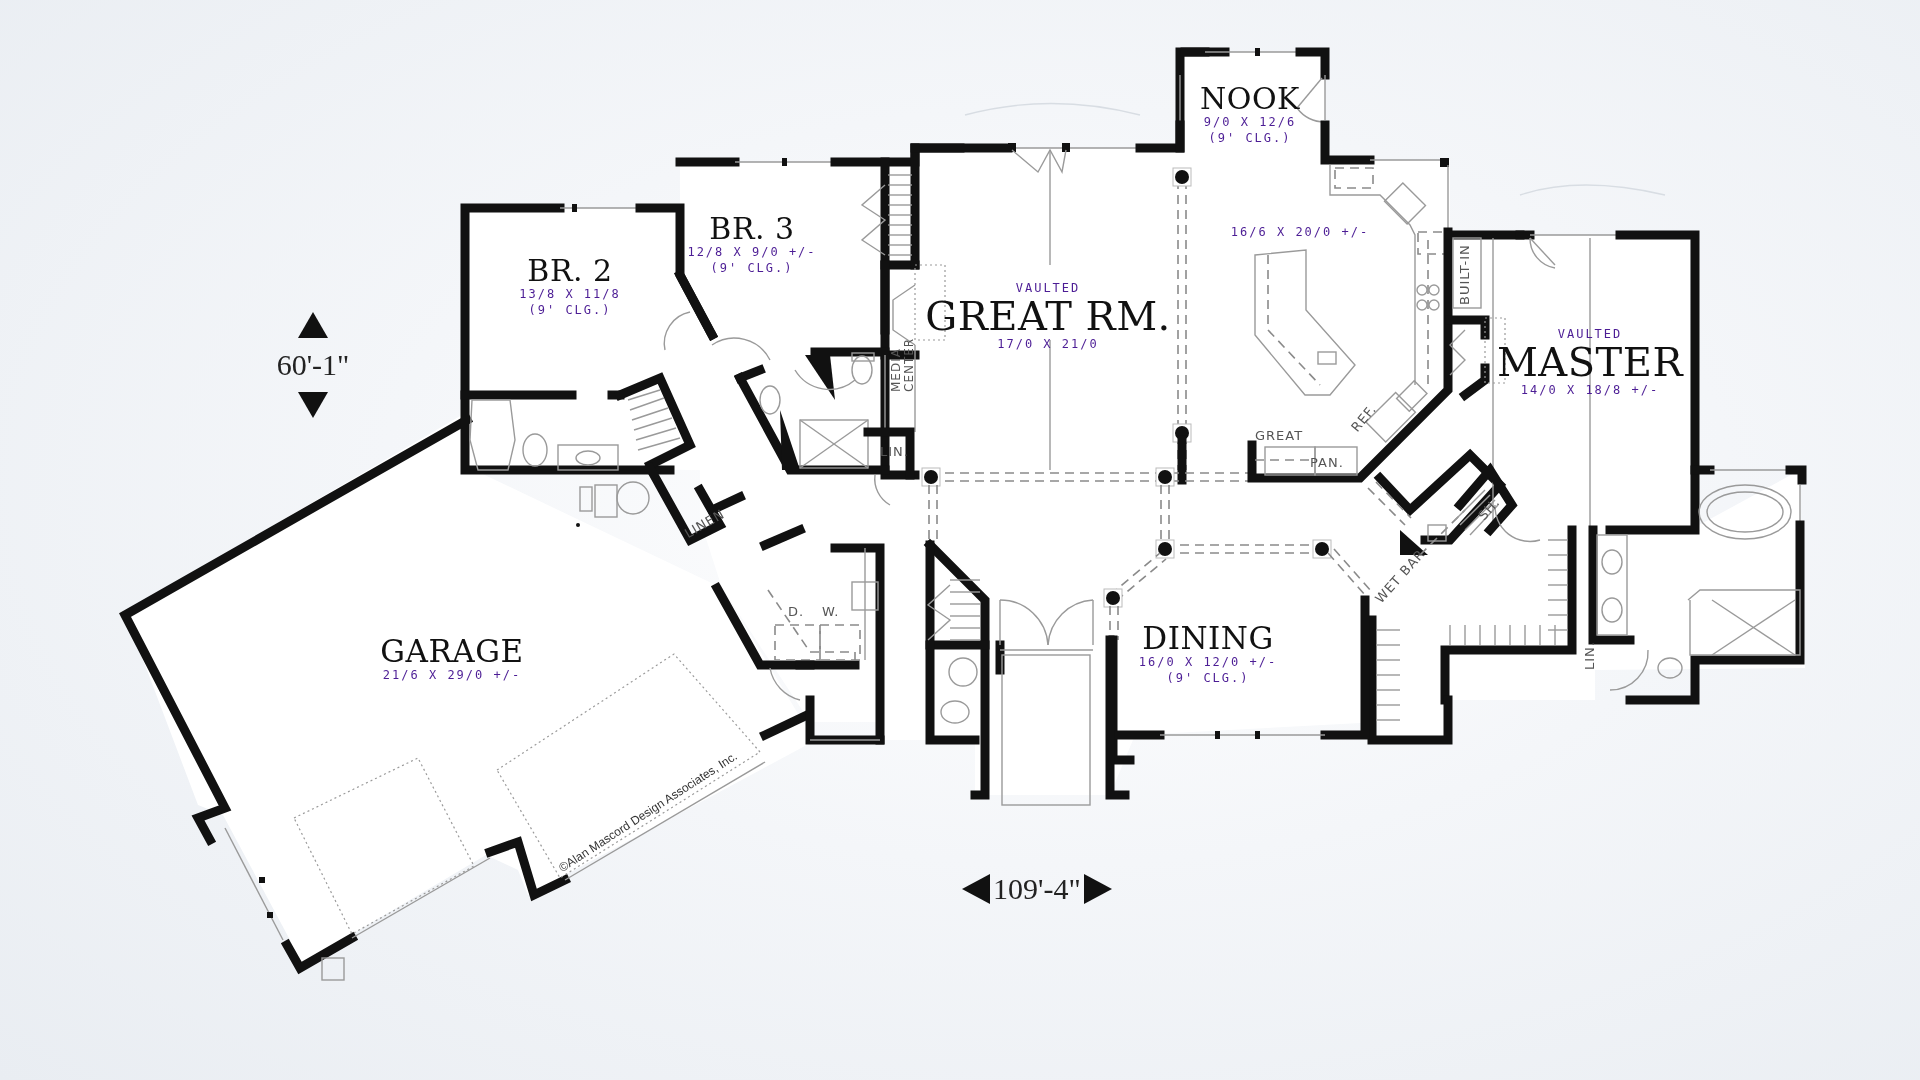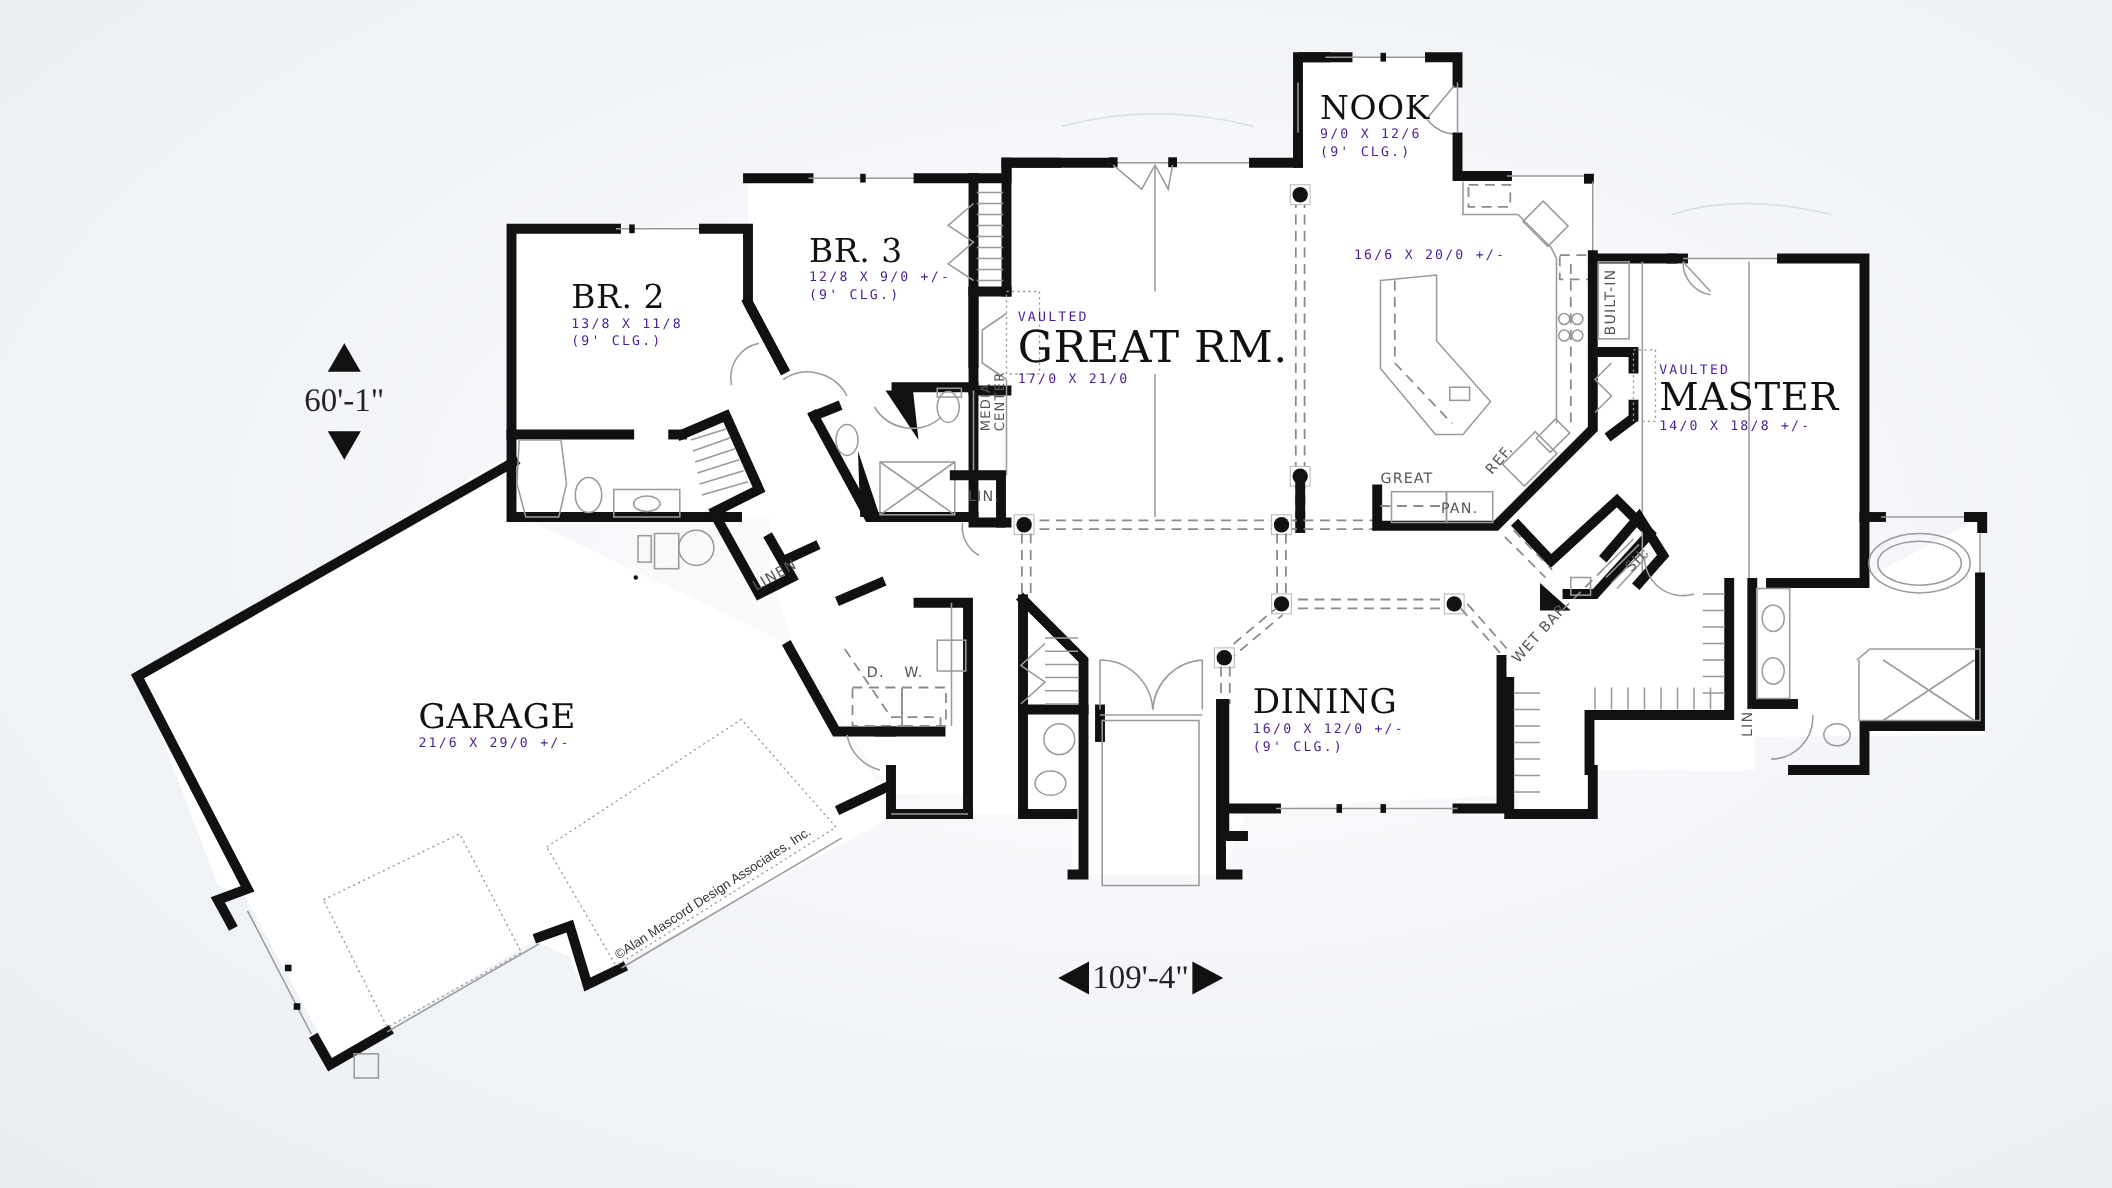--- a/index.html
+++ b/index.html
@@ -13,21 +13,21 @@
   .wall { fill:#111; stroke:none; }
   .wl { stroke:#111; stroke-width:9; fill:none; stroke-linecap:square; stroke-linejoin:miter; }
   .thin { stroke:#9a9a9a; stroke-width:1.4; fill:none; }
   .dash { stroke:#8a8a8a; stroke-width:1.6; fill:none; stroke-dasharray:9 6; }
   .dot { stroke:#9a9a9a; stroke-width:1.2; fill:none; stroke-dasharray:2 3; }
   .floor { fill:#ffffff; stroke:none; }
   .faint { stroke:#d8dde3; stroke-width:1.4; fill:none; }
   .post { fill:#111; }
   .postbox { fill:#fff; stroke:#bbb; stroke-width:1; }
 
-  .lbl { position:absolute; transform:translate(-50%,-50%); text-align:left; white-space:nowrap; color:#111; }
+  .lbl { position:absolute; transform:translate(-50%,-50%); text-align:center; white-space:nowrap; color:#111; }
   .room-name { font-family:"DejaVu Serif", serif; font-weight:normal; letter-spacing:0.5px; line-height:1; }
   .room-dim, .room-clg, .room-vault { font-family:"DejaVu Sans Mono", monospace; color:#4c1d95; font-size:12px; letter-spacing:2px; line-height:1.35; }
   .small-lbl { position:absolute; font-family:"DejaVu Sans", sans-serif; font-size:13px; color:#555; letter-spacing:1px; white-space:nowrap; }
   .dimension { position:absolute; font-family:"Liberation Serif", serif; font-size:30px; color:#222; white-space:nowrap; }
   .copyright { position:absolute; font-family:"Liberation Sans", sans-serif; font-size:12px; color:#333; white-space:nowrap; transform-origin:left center; }
 </style>
 </head>
 <body>
 
 <svg id="plan" viewBox="0 0 1920 1080" xmlns="http://www.w3.org/2000/svg">
@@ -338,21 +338,21 @@
   <polyline class="wl" points="810,700 810,740 880,740"></polyline>
   <line class="thin" x1="810" y1="740" x2="880" y2="740"></line>
 </svg>
 
 <div class="lbl" style="left:570px;top:287px;">
   <div class="room-name" style="font-size:30px;">BR. 2</div>
   <div class="room-dim">13/8 X 11/8</div>
   <div class="room-clg">(9' CLG.)</div>
 </div>
 
-<div class="lbl" style="left:800px;top:245px;">
+<div class="lbl" style="left:752px;top:245px;">
   <div class="room-name" style="font-size:30px;">BR. 3</div>
   <div class="room-dim">12/8 X 9/0 +/-</div>
   <div class="room-clg">(9' CLG.)</div>
 </div>
 
 <div class="lbl" style="left:1048px;top:316px;">
   <div class="room-vault">VAULTED</div>
   <div class="room-name" style="font-size:40px;">GREAT RM.</div>
   <div class="room-dim">17/0 X 21/0</div>
 </div>
@@ -362,21 +362,21 @@
   <div class="room-dim">9/0 X 12/6</div>
   <div class="room-clg">(9' CLG.)</div>
 </div>
 
 <div class="lbl" style="left:1300px;top:232px;">
   <div class="room-dim">16/6 X 20/0 +/-</div>
 </div>
 
 <div class="lbl" style="left:1590px;top:362px;">
   <div class="room-vault">VAULTED</div>
-  <div class="room-name" style="font-size:35px;">MASTER</div>
+  <div class="room-name" style="font-size:40px;">MASTER</div>
   <div class="room-dim">14/0 X 18/8 +/-</div>
 </div>
 
 <div class="lbl" style="left:1208px;top:655px;">
   <div class="room-name" style="font-size:31px;">DINING</div>
   <div class="room-dim">16/0 X 12/0 +/-</div>
   <div class="room-clg">(9' CLG.)</div>
 </div>
 
 <div class="lbl" style="left:452px;top:660px;">

